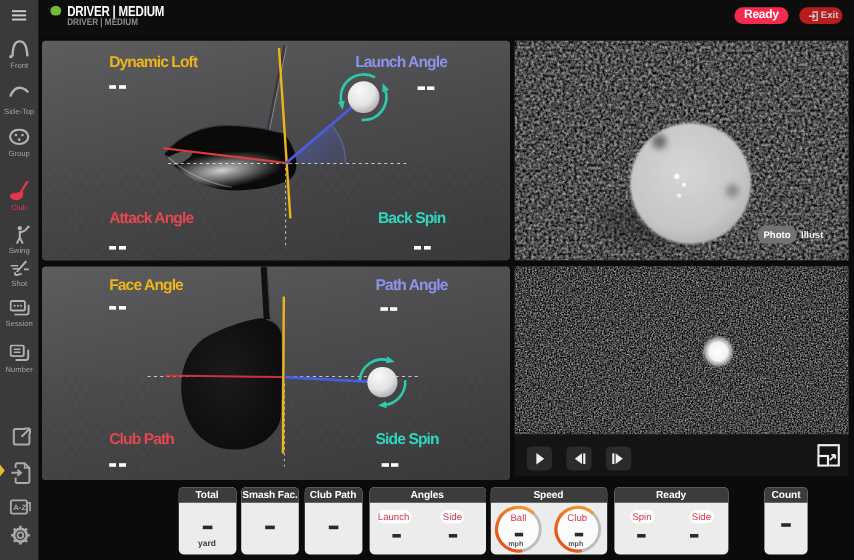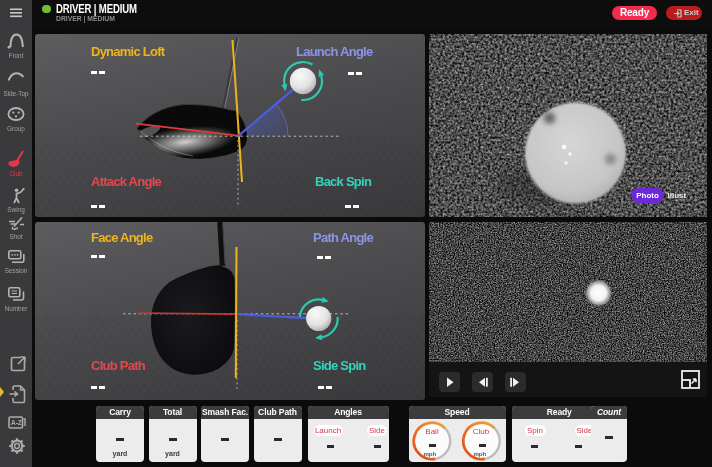--- a/index.html
+++ b/index.html
@@ -291,21 +291,21 @@
       </defs>
       <rect width="278.5" height="182.5" filter="url(#noiseA)"></rect>
       <ellipse cx="116" cy="152" rx="46" ry="20" fill="#222222" opacity="0.38" filter="url(#blur6)"></ellipse>
       <circle cx="146.5" cy="119" r="50.5" fill="url(#cball1)" filter="url(#blurball)"></circle>
       <circle cx="120.5" cy="84" r="6" fill="#4a4a4a" opacity="0.75" filter="url(#blur3)"></circle>
       <circle cx="181.5" cy="125" r="5.5" fill="#5e5e5e" opacity="0.6" filter="url(#blur3)"></circle>
       <circle cx="135" cy="113" r="2.2" fill="#ffffff" opacity="0.9"></circle>
       <circle cx="141" cy="120" r="1.8" fill="#ffffff" opacity="0.8"></circle>
       <circle cx="137" cy="129" r="1.8" fill="#ffffff" opacity="0.7"></circle>
     </svg>
-    <div class="abs" style="left:202.5px;top:154px;width:33px;height:15px;border-radius:7.5px;background:#6d28d9;color:#fff;font-weight:bold;font-size:8px;text-align:center;line-height:15.5px;">Photo</div>
+    <div class="abs" style="left:202.5px;top:154px;width:33px;height:15px;border-radius:7.5px;background:#737373;color:#fff;font-weight:bold;font-size:8px;text-align:center;line-height:15.5px;">Photo</div>
     <div class="abs" style="left:239px;top:157px;font-size:8px;font-weight:bold;color:#ececec;">Illust</div>
   </div>
 
   <div class="abs" id="cam2">
     <svg class="abs" width="278.5" height="140" viewBox="0 0 278.5 140">
       <defs>
         <filter id="noiseB" x="0" y="0" width="100%" height="100%" color-interpolation-filters="sRGB">
           <feTurbulence type="fractalNoise" baseFrequency="0.75" numOctaves="3" seed="4" stitchTiles="stitch"></feTurbulence>
           <feColorMatrix type="matrix" values="0 0 0 1.05 -0.26  0 0 0 1.05 -0.26  0 0 0 1.05 -0.26  0 0 0 0 1"></feColorMatrix>
         </filter>
@@ -340,39 +340,34 @@
         </svg>
     </div>
     <svg class="abs" style="left:252px;top:7.5px;" width="19" height="19" viewBox="0 0 19 19">
       <rect x="1" y="1" width="17" height="17" fill="none" stroke="#f0f0f0" stroke-width="1.8"></rect>
       <rect x="0" y="9" width="10" height="10" fill="#141414"></rect>
       <rect x="1" y="10" width="8" height="8" fill="none" stroke="#f0f0f0" stroke-width="1.8"></rect>
       <path d="M10.5,13.5 L15,9 M15,9 L11.8,9 M15,9 L15,12.2" stroke="#f0f0f0" stroke-width="1.5" fill="none"></path>
     </svg>
   </div>
 
-  <div class="card" style="left:96px;width:48px;">
-    <div class="chead">Carry</div>
-    <div class="cdash" style="left:20px;top:32px;"></div>
-    <div class="cunit" style="top:44px;">yard</div>
-  </div>
   <div class="card" style="left:148.5px;width:48px;">
     <div class="chead">Total</div>
     <div class="cdash" style="left:20px;top:32px;"></div>
     <div class="cunit" style="top:44px;">yard</div>
   </div>
   <div class="card" style="left:201px;width:48px;">
     <div class="chead">Smash Fac.</div>
     <div class="cdash" style="left:20px;top:32px;"></div>
   </div>
   <div class="card" style="left:253.5px;width:48px;">
     <div class="chead">Club Path</div>
     <div class="cdash" style="left:20px;top:32px;"></div>
   </div>
-  <div class="card" style="left:307.5px;width:81px;">
+  <div class="card" style="left:307.5px;width:97px;">
     <div class="chead">Angles</div>
     <div class="pill" style="left:6px;top:18.5px;width:29px;">Launch</div>
     <div class="pill" style="left:59.5px;top:18.5px;width:20px;">Side</div>
     <div class="sdash" style="left:19px;top:39px;"></div>
     <div class="sdash" style="left:66px;top:39px;"></div>
   </div>
   <div class="card" style="left:408.5px;width:97px;">
     <div class="chead">Speed</div>
     <svg class="abs" style="left:3.5px;top:14.5px;" width="90" height="41" viewBox="0 0 90 41">
       <defs>
@@ -398,18 +393,18 @@
     <div class="abs" style="left:15px;top:45px;font-size:6px;color:#555;font-weight:bold;">mph</div>
     <div class="abs" style="left:65px;top:45px;font-size:6px;color:#555;font-weight:bold;">mph</div>
   </div>
   <div class="card" style="left:511.5px;width:95.5px;">
     <div class="chead">Ready</div>
     <div class="pill" style="left:13px;top:19px;width:21px;">Spin</div>
     <div class="pill" style="left:63px;top:19px;width:20px;">Side</div>
     <div class="sdash" style="left:19.5px;top:39px;"></div>
     <div class="sdash" style="left:63.5px;top:39px;"></div>
   </div>
-  <div class="card" style="left:591px;width:36px;font-style:italic;">
+  <div class="card" style="left:637px;width:36px;">
     <div class="chead">Count</div>
     <div class="cdash" style="left:14px;top:30px;"></div>
   </div>
 
 </div>
 
 </body></html>

